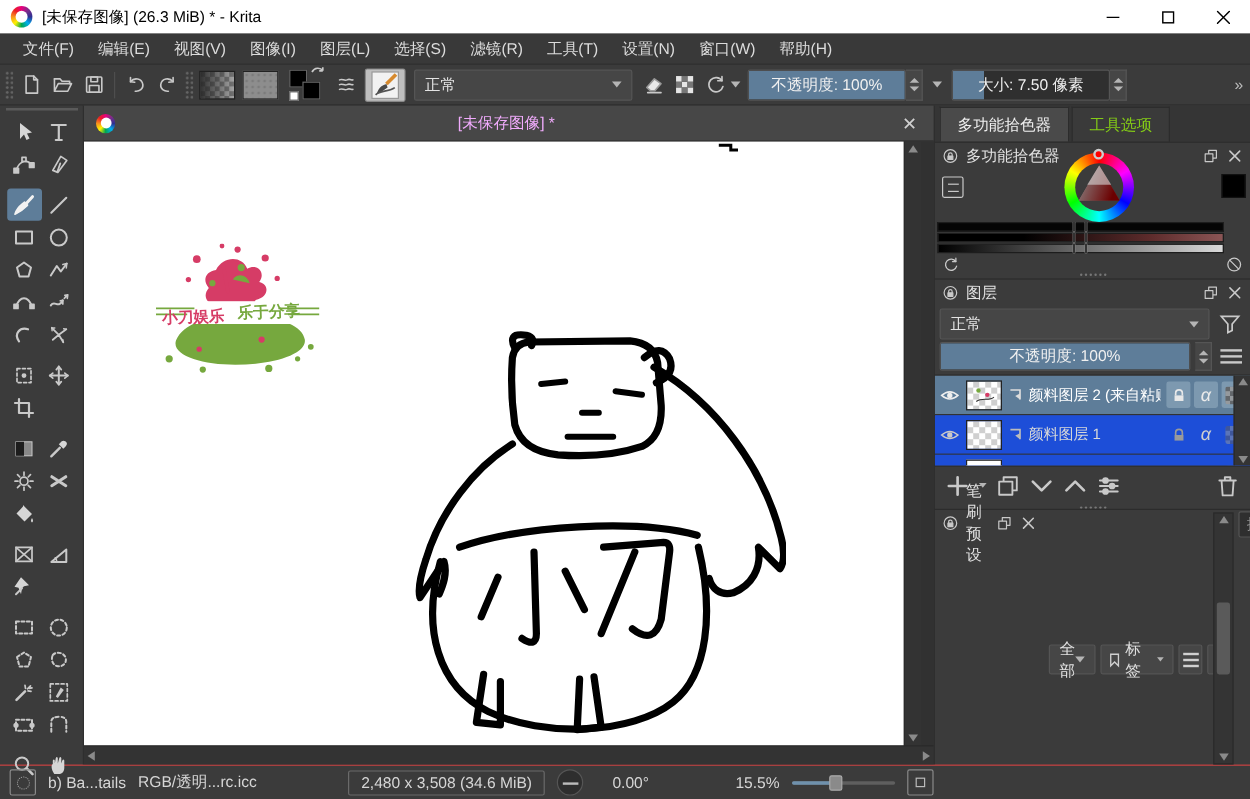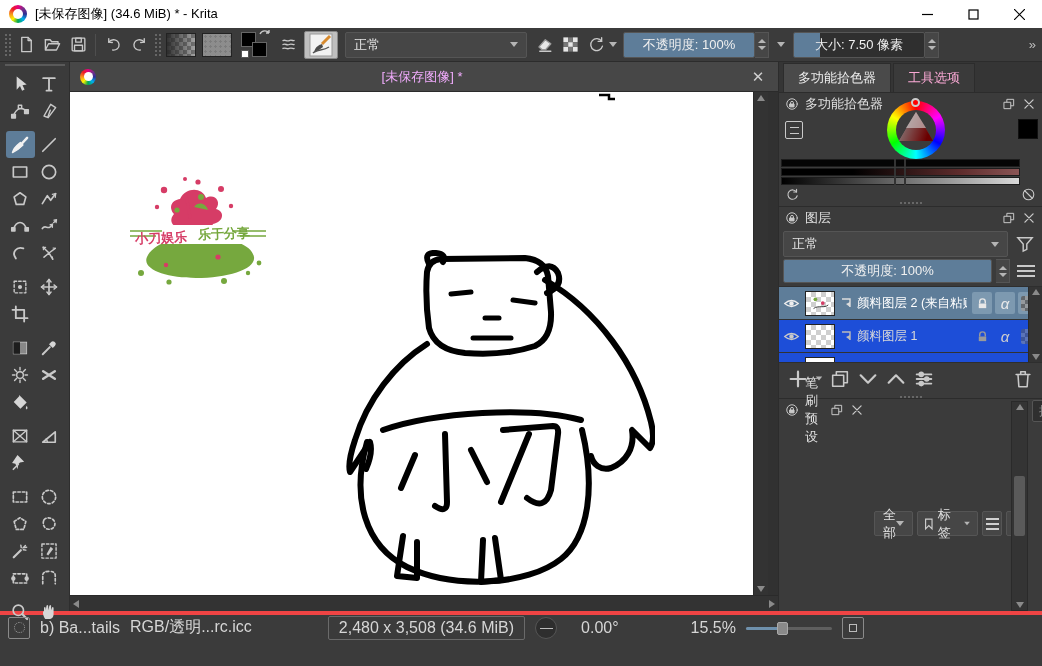--- a/index.html
+++ b/index.html
@@ -81,21 +81,21 @@
   .hscroll { height:16px; background:#333; border-top:1px solid #2a2a2a; display:flex; justify-content:space-between; align-items:center; padding:0 3px; }
   .sarrow { width:0; height:0; }
   .sarrow.up { border-left:4px solid transparent; border-right:4px solid transparent; border-bottom:6px solid #8a8a8a; }
   .sarrow.down { border-left:4px solid transparent; border-right:4px solid transparent; border-top:6px solid #8a8a8a; }
   .sarrow.left { border-top:4px solid transparent; border-bottom:4px solid transparent; border-right:6px solid #8a8a8a; }
   .sarrow.right { border-top:4px solid transparent; border-bottom:4px solid transparent; border-left:6px solid #8a8a8a; }
 
   
   .rightpanel { width:264px; background:#3b3b3b; border-left:1px solid #2c2c2c; display:flex; flex-direction:column; }
   .rtabs { height:30px; display:flex; align-items:flex-end; background:#353535; padding-left:4px; gap:2px; }
-  .rtab { padding:5px 14px; font-size:13px; border:1px solid #2c2c2c; border-bottom:none; background:#3a3a3a; color:#f9a8d4; }
+  .rtab { padding:5px 14px; font-size:13px; border:1px solid #2c2c2c; border-bottom:none; background:#3a3a3a; color:#84cc16; }
   .rtab.active { background:#4a4a4a; color:#eee; }
   .docker { position:relative; border-top:1px solid #2c2c2c; }
   .dhead { height:22px; display:flex; align-items:center; padding:0 6px; gap:6px; color:#e0e0e0; font-size:13px; }
   .dhead .sp { flex:1; }
   .dhead svg { width:14px; height:14px; }
   .dots { height:6px; display:flex; justify-content:center; align-items:center; gap:2px; }
   .dots i { width:2px; height:2px; background:#777; border-radius:50%; }
 
   
   .color-docker { height:114px; }
@@ -170,21 +170,21 @@
   .bscroll { position:absolute; right:0; top:0; bottom:0; width:17px; background:#343434; border:1px solid #2a2a2a; display:flex; flex-direction:column; align-items:center; justify-content:space-between; padding:2px 0; }
   .bscroll .thumbbar { width:11px; height:60px; background:#5a5a5a; border-radius:2px; }
   .bsearch { height:26px; display:flex; align-items:center; gap:5px; padding:0 4px 2px 4px; }
   .bsearch input { width:150px; height:22px; background:#2f2f2f; border:1px solid #555; border-radius:2px; color:#ddd; font-size:12.5px; padding:0 6px; font-family:"Liberation Sans",sans-serif; }
   .bsearch input::placeholder { color:#8f8f8f; }
   .chk { width:17px; height:17px; background:#464646; border:1px solid #666; border-radius:2px; display:flex; align-items:center; justify-content:center; }
   .chk svg { width:12px; height:12px; }
   .chklabel { font-size:12px; color:#ddd; white-space:nowrap; }
 
   
-  .statusbar { height:29px; background:#3b3b3b; border-top:4px solid #ef4444; display:flex; align-items:center; gap:10px; padding:0 8px; color:#d6d6d6; font-size:16px; }
+  .statusbar { height:29px; background:#3b3b3b; border-top:1px solid #ef4444; display:flex; align-items:center; gap:10px; padding:0 8px; color:#d6d6d6; font-size:13px; }
   .sel-ico { width:22px; height:22px; border:1.5px solid #8a8a8a; border-radius:2px; display:flex; align-items:center; justify-content:center; }
   .sel-ico i { width:11px; height:11px; border:1.5px dotted #9a9a9a; border-radius:50%; }
   .dimbox { border:1px solid #6a6a6a; border-radius:2px; padding:2px 10px; margin-left:66px; }
   .rot-ico { width:22px; height:22px; border-radius:50%; background:#2e2e2e; border:1px solid #555; position:relative; }
   .rot-ico::after { content:""; position:absolute; left:4px; top:10px; width:13px; height:1.5px; background:#bbb; }
   .zoomslider { position:relative; width:86px; height:14px; }
   .zoomslider .track { position:absolute; left:0; right:0; top:6px; height:3px; background:#5f5f5f; border-radius:2px; }
   .zoomslider .tfill { position:absolute; left:0; width:40%; top:6px; height:3px; background:#6f91ad; border-radius:2px; }
   .zoomslider .handle { position:absolute; left:36%; top:1px; width:11px; height:13px; background:#8a8a8a; border-radius:2px; border:1px solid #aaa; }
   .fitbtn { width:22px; height:22px; border:1px solid #8a8a8a; border-radius:2px; display:flex; align-items:center; justify-content:center; }
@@ -192,40 +192,53 @@
 
   svg { display:block; }
 </style>
 </head>
 <body>
 
 <div id="app">
 
   <div class="titlebar">
     <span class="appicon"></span>
-    <span class="wtitle">[未保存图像]  (34.6 MiB)  * - Krita</span>
+    <span class="wtitle">[未保存图像]  (26.3 MiB)  * - Krita</span>
     <div class="wctrls">
       <div class="wctrl">
           <svg viewBox="0 0 11 11">
             <line x1="0" y1="5.5" x2="11" y2="5.5"></line>
           </svg>
         </div>
       <div class="wctrl">
           <svg viewBox="0 0 11 11">
             <rect x="1" y="1" width="9" height="9"></rect>
           </svg>
         </div>
       <div class="wctrl">
           <svg viewBox="0 0 11 11">
             <path d="M0,0 L11,11 M11,0 L0,11"></path>
           </svg>
         </div>
     </div>
   </div>
 
+  <div class="menubar" id="menubar">
+      <div class="menu-item">文件(F)</div>
+      <div class="menu-item">编辑(E)</div>
+      <div class="menu-item">视图(V)</div>
+      <div class="menu-item">图像(I)</div>
+      <div class="menu-item">图层(L)</div>
+      <div class="menu-item">选择(S)</div>
+      <div class="menu-item">滤镜(R)</div>
+      <div class="menu-item">工具(T)</div>
+      <div class="menu-item">设置(N)</div>
+      <div class="menu-item">窗口(W)</div>
+      <div class="menu-item">帮助(H)</div>
+    </div>
 
   <div class="toolbar">
     <span class="tb-handle"></span>
     <span class="tb-btn">
         <svg viewBox="0 0 24 24" fill="none" stroke="#c9c9c9" stroke-width="1.7" stroke-linecap="round" stroke-linejoin="round">
           <path d="M6,3 L14,3 L18,7 L18,21 L6,21 Z"></path>
           <path d="M14,3 L14,7 L18,7"></path>
         </svg>
       </span>
     <span class="tb-btn">

